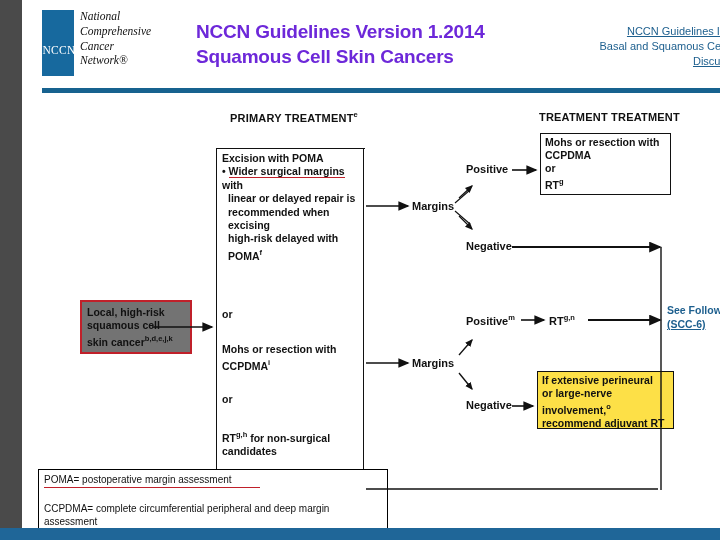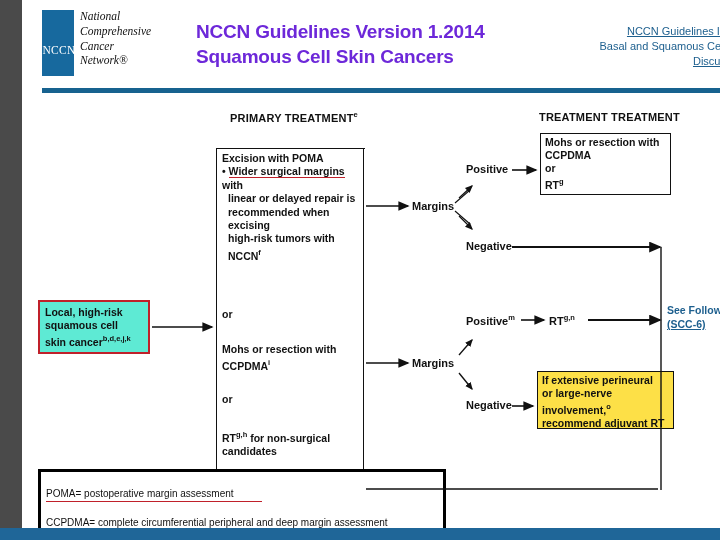--- a/index.html
+++ b/index.html
@@ -27,22 +27,22 @@
   .hdr-links span.nound{text-decoration:none;}
   .rule{position:absolute;left:42px;top:88px;width:690px;height:5px;background:#17628f;}
 
   
   .colhead{position:absolute;font-weight:bold;font-size:11px;color:#111;letter-spacing:.2px;
     white-space:nowrap;}
   #ch-primary{left:230px;top:110px;}
   #ch-adjuvant{left:539px;top:111px;}
 
   
-  .box{position:absolute;box-sizing:border-box;background:#5eead4;font-size:10.5px;
-    line-height:13px;color:#111;font-weight:bold;}
+  .box{position:absolute;box-sizing:border-box;background:#737373;font-size:10.5px;
+    line-height:13px;color:#111;font-weight:bold;margin-left:42px;}
   .box.red{border:2px solid #c0202a;padding:4px 5px;}
 
   #box-dx{left:38px;top:300px;width:112px;height:54px;}
   
   .col-rule{position:absolute;left:216px;top:148px;width:1px;height:340px;background:#111;}
   .col-rule-r{position:absolute;left:363px;top:148px;width:1px;height:340px;background:#111;}
   .col-cap-t{position:absolute;left:216px;top:148px;width:149px;height:1px;background:#111;}
   .col-cap-b{position:absolute;left:216px;top:487px;width:149px;height:1px;background:#111;}
 
   .ptxt{position:absolute;font-size:10.5px;line-height:13.4px;font-weight:bold;color:#111;}
@@ -71,22 +71,22 @@
   #box-adj2{left:537px;top:371px;width:137px;height:58px;border:1px solid #111;
      box-sizing:border-box;padding:2px 4px;background:#fde047;font-size:10.5px;
      line-height:13px;font-weight:bold;color:#111;position:absolute;}
 
   .seefollow{position:absolute;left:667px;top:303px;color:#1d5f8e;font-size:10.5px;
     line-height:14px;font-weight:bold;white-space:nowrap;}
   .seefollow span{display:block;}
   .seefollow span.u{text-decoration:underline;}
 
   
-  #legend{position:absolute;left:38px;top:469px;width:408px;height:62px;border:3px solid #000000;
-    box-sizing:border-box;background:#fff;padding:15px 5px;font-size:10px;line-height:13.5px;
+  #legend{position:absolute;left:38px;top:469px;width:350px;height:62px;border:1px solid #000000;
+    box-sizing:border-box;background:#fff;padding:3px 5px;font-size:10px;line-height:13.5px;
     color:#111;}
   #lg-poma{display:inline-block;border-bottom:1.8px solid #c0202a;padding-right:28px;}
   #lg-ccpdma{margin-top:14px;display:block;}
 
   .footnote{position:absolute;font-size:7px;line-height:8px;color:#1a1a1a;white-space:nowrap;}
   #fn-left{left:40px;top:531px;}
   #fn-right{left:418px;top:531px;}
 
   
   #arrows{position:absolute;left:0;top:0;width:720px;height:540px;pointer-events:none;}
@@ -135,21 +135,21 @@
   <div class="col-cap-b"></div>
 
   <div class="ptxt" id="pt-excision">
     <div>Excision with POMA</div>
     <div>
       <span>•</span>
       <span class="ul-red">Wider surgical margins</span><span> with</span>
     </div>
     <div style="padding-left:6px">linear or delayed repair is</div>
     <div style="padding-left:6px">recommended when excising</div>
-    <div style="padding-left:6px"><span>high-risk tumors with NCCN</span><span class="sup">f</span></div>
+    <div style="padding-left:6px"><span>high-risk delayed with POMA</span><span class="sup">f</span></div>
   </div>
 
   <div class="ptxt" id="pt-or1">or</div>
 
   <div class="ptxt" id="pt-mohs">
     <div>Mohs or resection with</div>
     <div><span>CCPDMA</span><span class="sup">i</span></div>
   </div>
 
   <div class="ptxt" id="pt-or2">or</div>

